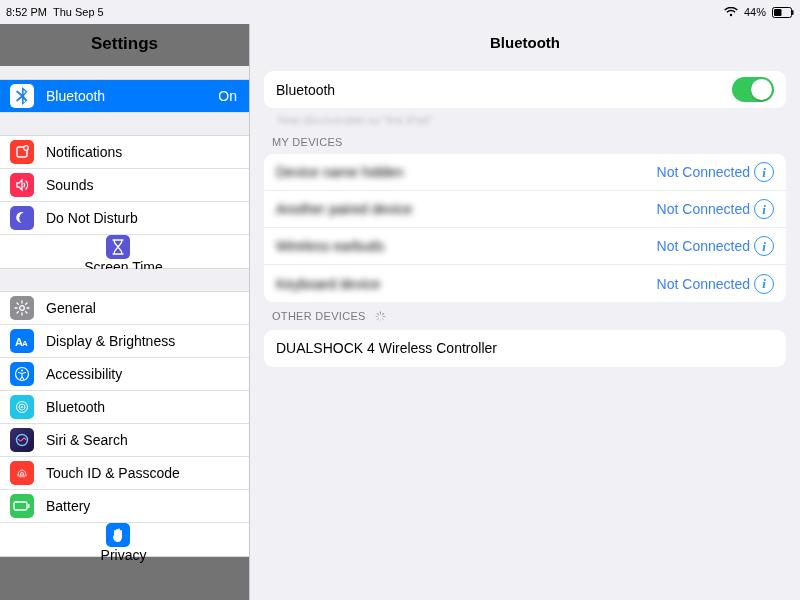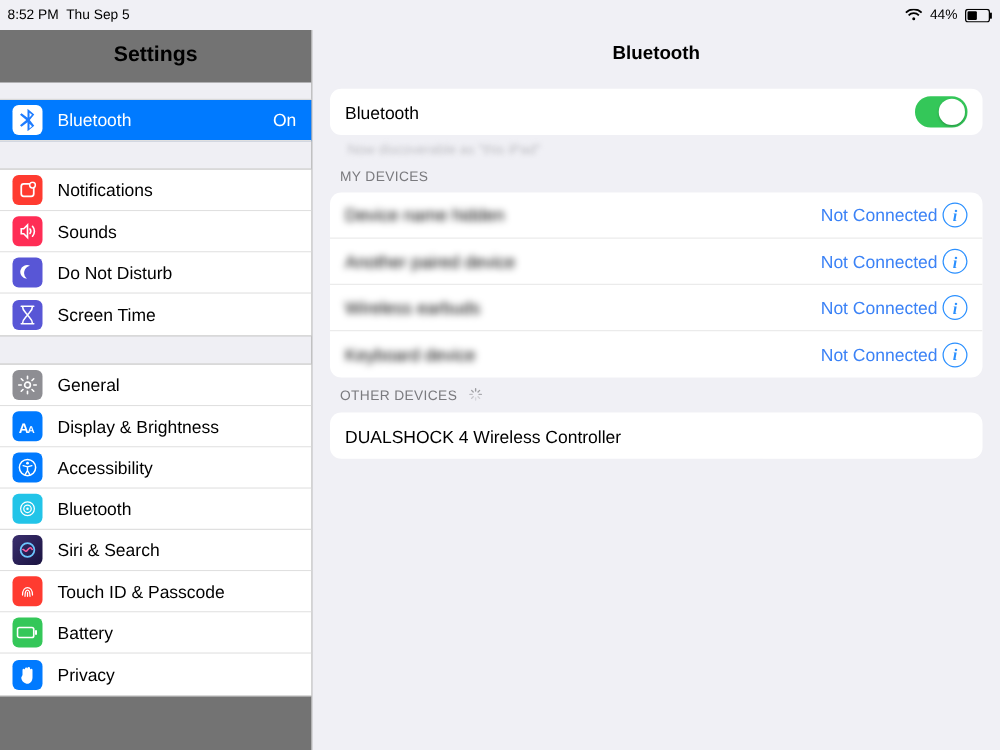--- a/index.html
+++ b/index.html
@@ -5,21 +5,21 @@
   * { box-sizing: border-box; margin: 0; padding: 0; font-family: -apple-system, "Helvetica Neue", Helvetica, Arial, sans-serif; }
   html, body { width: 800px; height: 600px; overflow: hidden; background: #f0f0f5; }
   .statusbar { height: 18px; display:flex; justify-content:space-between; align-items:center; font-size:11px; padding:12px 6px; color:#000;}
   .statusbar .left, .statusbar .right { display:flex; align-items:center; gap:6px; }
   .wifi-icon svg, .battery-icon svg { display:block; }
   .columns { display:flex; height:582px; }
   
   .sidebar { width:250px; background:#737373; border-right:1px solid #c8c8c8; display:flex; flex-direction:column;}
   .sidebar-title { text-align:center; font-weight:600; font-size:17px; padding:10px 0 12px 0;}
   .row { display:flex; align-items:center; height:33px; padding:0 12px 0 10px; background:#fff; border-bottom:1px solid #e0e0e0; font-size:14px; color:#000;}
-  .row:last-child { border-bottom:none; }
+  .row:last-child { border-bottom:none;flex-direction:column; }
   .row.empty { background:#efeff4; border-bottom:1px solid #d9d9d9; height:14px;}
   .row.selected { background:#007aff; color:#fff;}
   .row.selected .trail { color:#fff;}
   .ric { width:24px; height:24px; border-radius:5px; display:flex; align-items:center; justify-content:center; flex:0 0 24px; margin-right:12px;}
   .ric svg { display:block;}
   .trail { margin-left:auto; color:#8a8a8e; font-size:14px;}
   .group { background:#fff; border-top:1px solid #d9d9d9; border-bottom:1px solid #d9d9d9;}
   .gap { height:22px; background:#efeff4;}
   
   .detail { flex:1; background:#f0f0f5; display:flex; flex-direction:column;}

